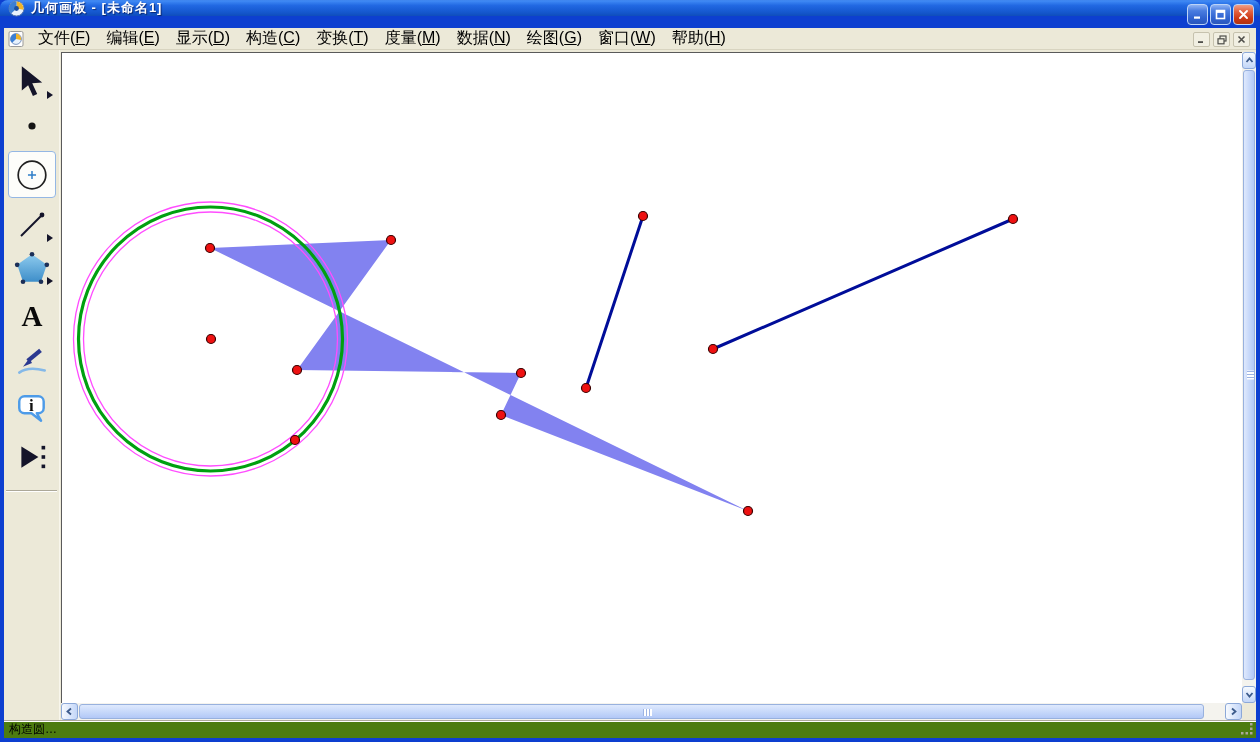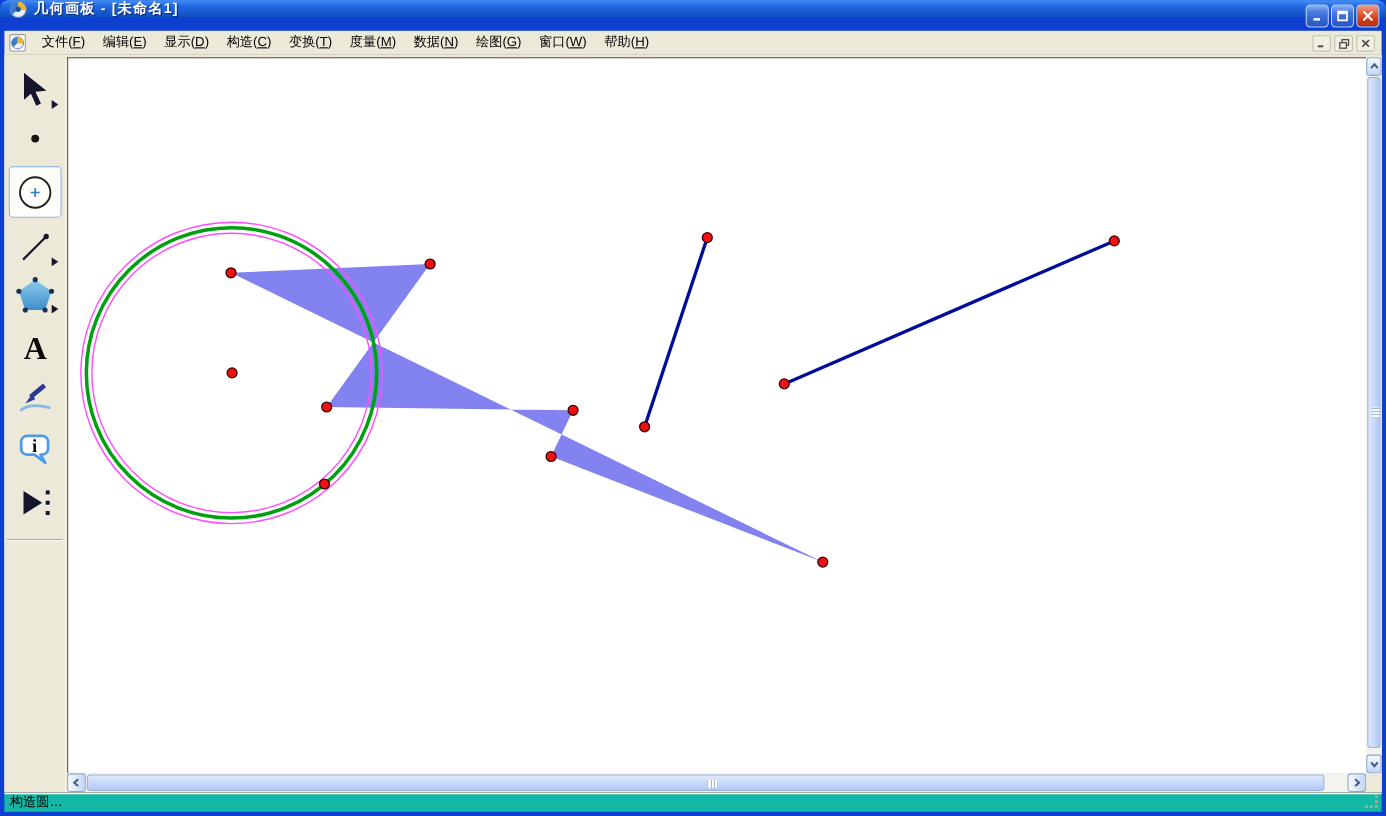--- a/index.html
+++ b/index.html
@@ -35,21 +35,21 @@
   }
 
   
   .menubar {
     position:absolute; left:4px; top:28px; width:1252px; height:22px;
     background:#ece9d8; display:flex; align-items:center;
     border-bottom:1px solid #d8d4c0;
   }
   .menubar .doc-icon { width:16px; height:16px; margin:0 6px 0 4px; flex:0 0 auto; }
   .menu-item {
-    font-size:12px; color:#000; padding:3px 8px; cursor:default; white-space:nowrap;
+    font-size:16px; color:#000; padding:3px 8px; cursor:default; white-space:nowrap;
   }
   .menu-item u { text-decoration:underline; }
   .mdi-buttons { position:absolute; right:6px; top:4px; display:flex; gap:3px; }
   .mdi-btn {
     width:17px; height:15px; background:#f1efe2; border:1px solid #c6c2ae;
     border-radius:2px; display:flex; align-items:center; justify-content:center; cursor:pointer;
   }
 
   
   .main { position:absolute; left:4px; top:50px; width:1252px; height:670px; background:#ece9d8; }
@@ -99,21 +99,21 @@
   }
   .grip-h { position:absolute; left:50%; top:4px; width:9px; height:7px; transform:translateX(-50%);
             background:repeating-linear-gradient(90deg,#9db4e4 0 1px,#fff 1px 3px); }
   .grip-v { position:absolute; top:50%; left:3px; height:9px; width:7px; transform:translateY(-50%);
             background:repeating-linear-gradient(180deg,#9db4e4 0 1px,#fff 1px 3px); }
   .sb-corner { position:absolute; left:1182px; top:653px; width:14px; height:17px; background:#ece9d8; }
 
   
   .statusbar {
     position:absolute; left:4px; top:720px; width:1252px; height:18px;
-    background:#14b8a6; border-top:1px solid #aca899;
+    background:#4d7c0f; border-top:1px solid #aca899;
     box-shadow:inset 0 1px 0 #ffffff;
     display:flex; align-items:center; font-size:12px; color:#000;
   }
   .statusbar .status-text { margin-left:5px; white-space:nowrap; }
   .resize-grip { position:absolute; right:2px; bottom:2px; width:13px; height:13px; }
 </style>
 </head>
 <body>
 
 <div class="window">

